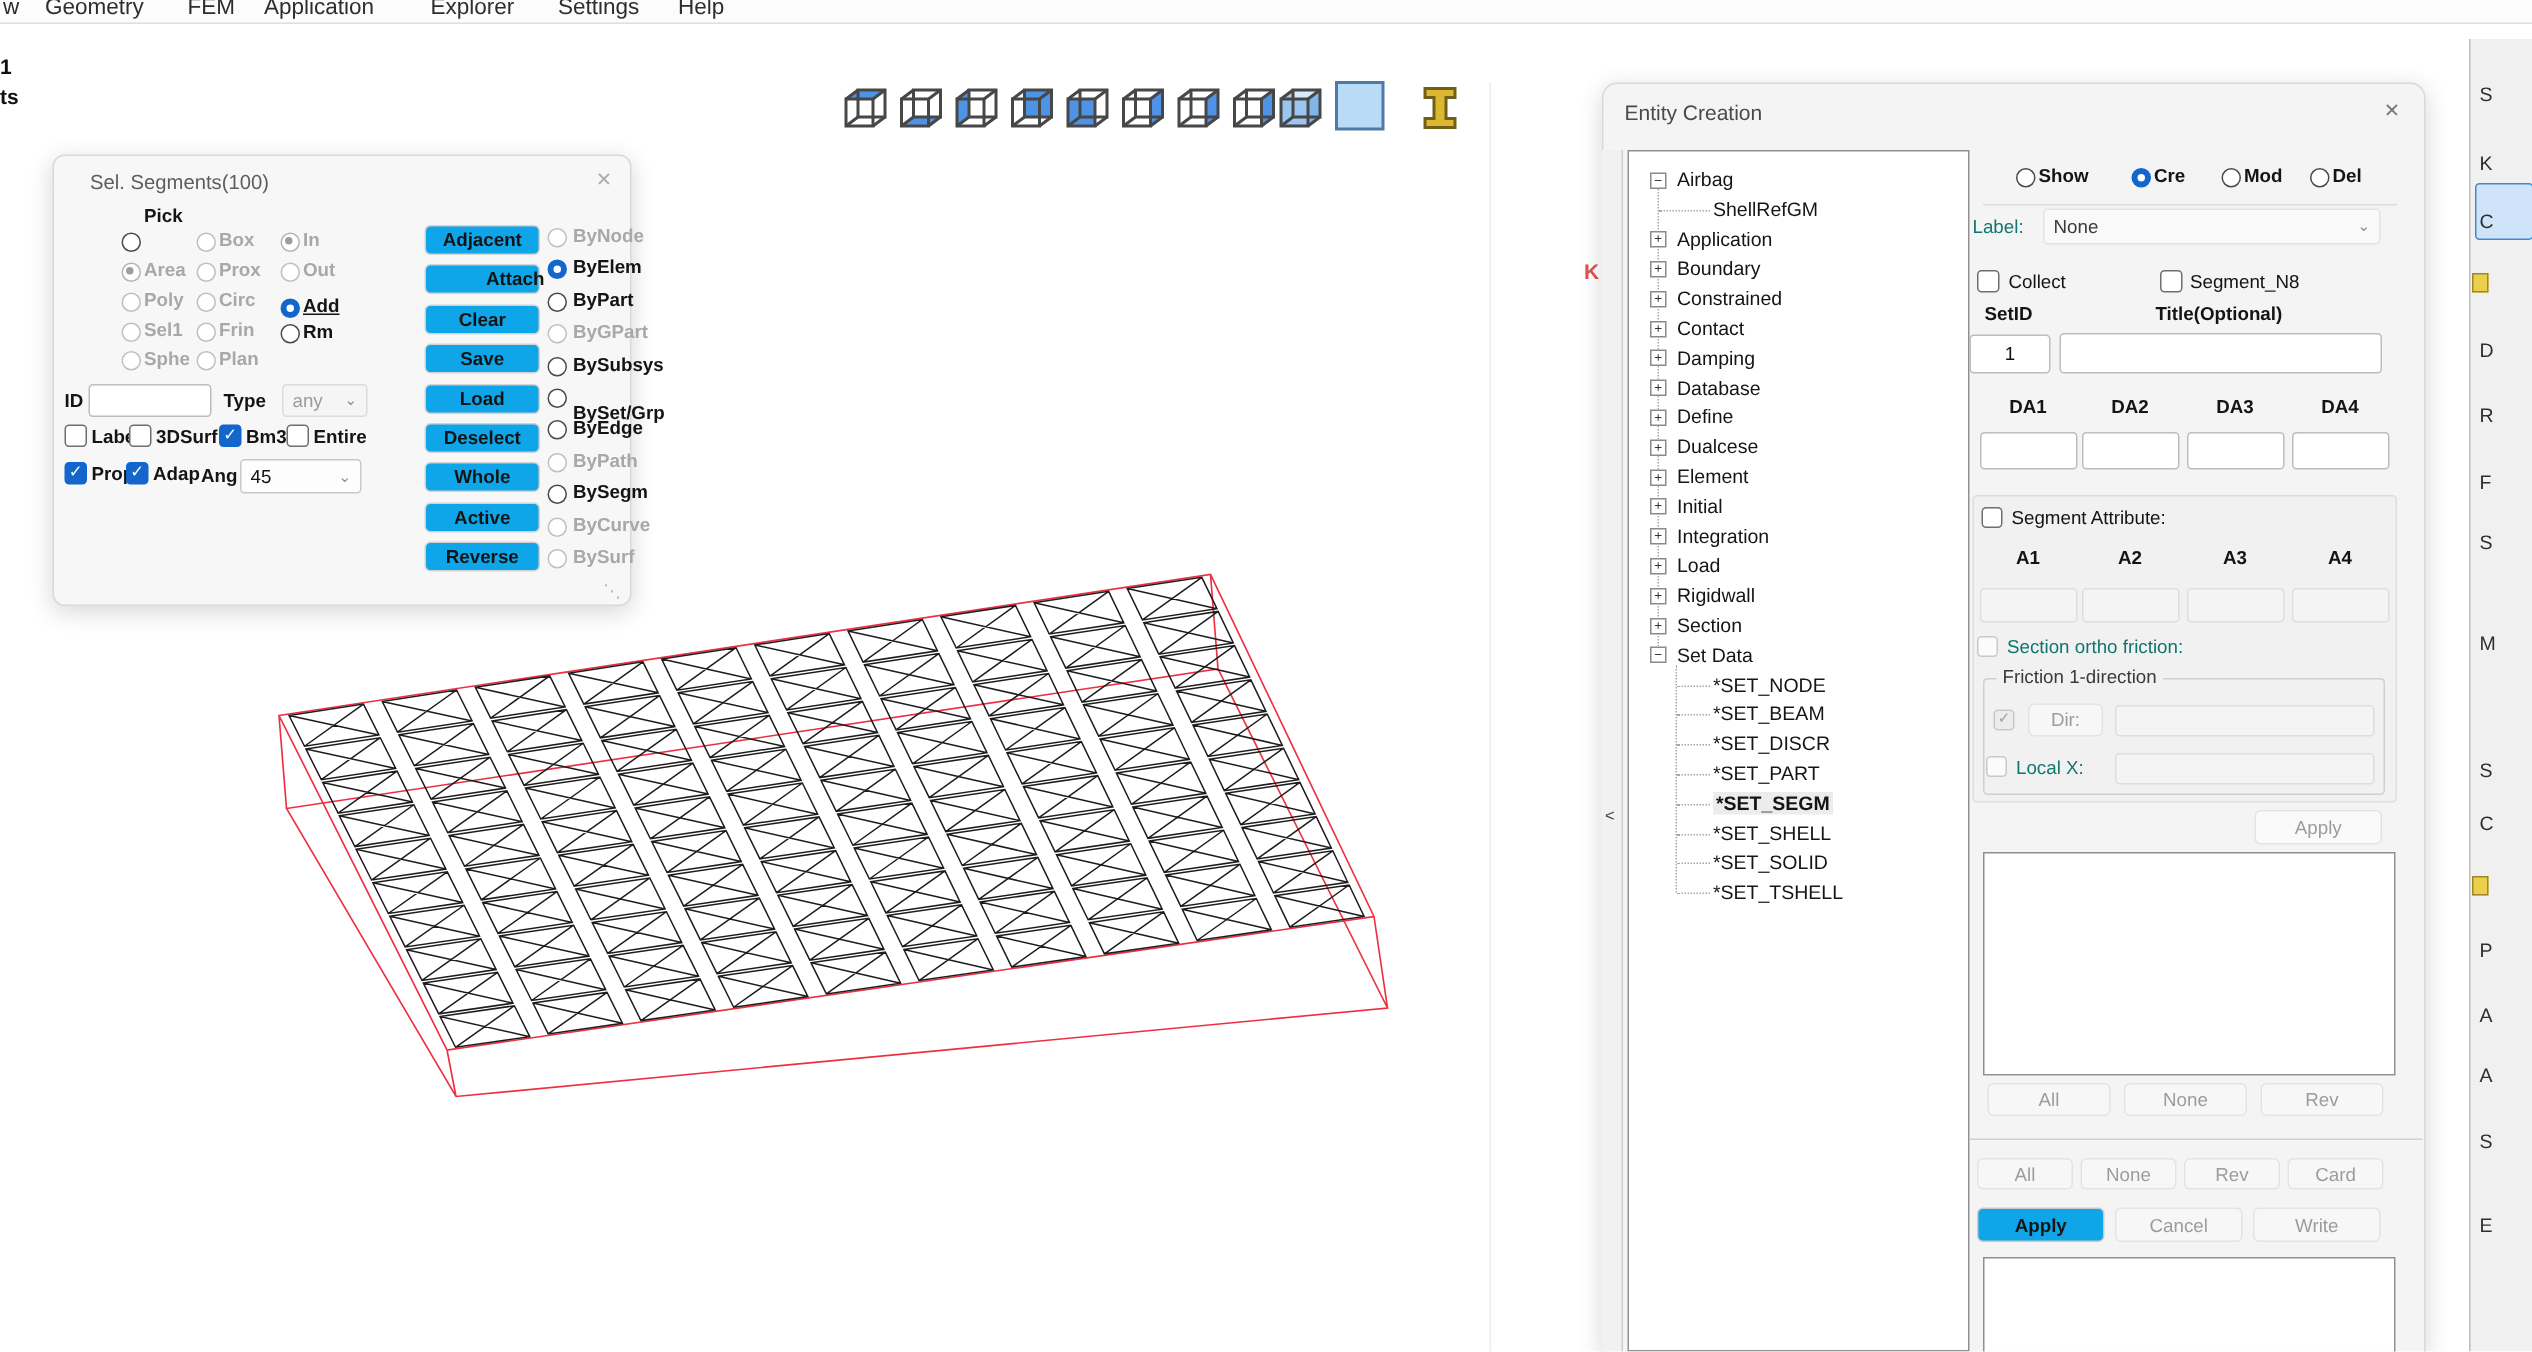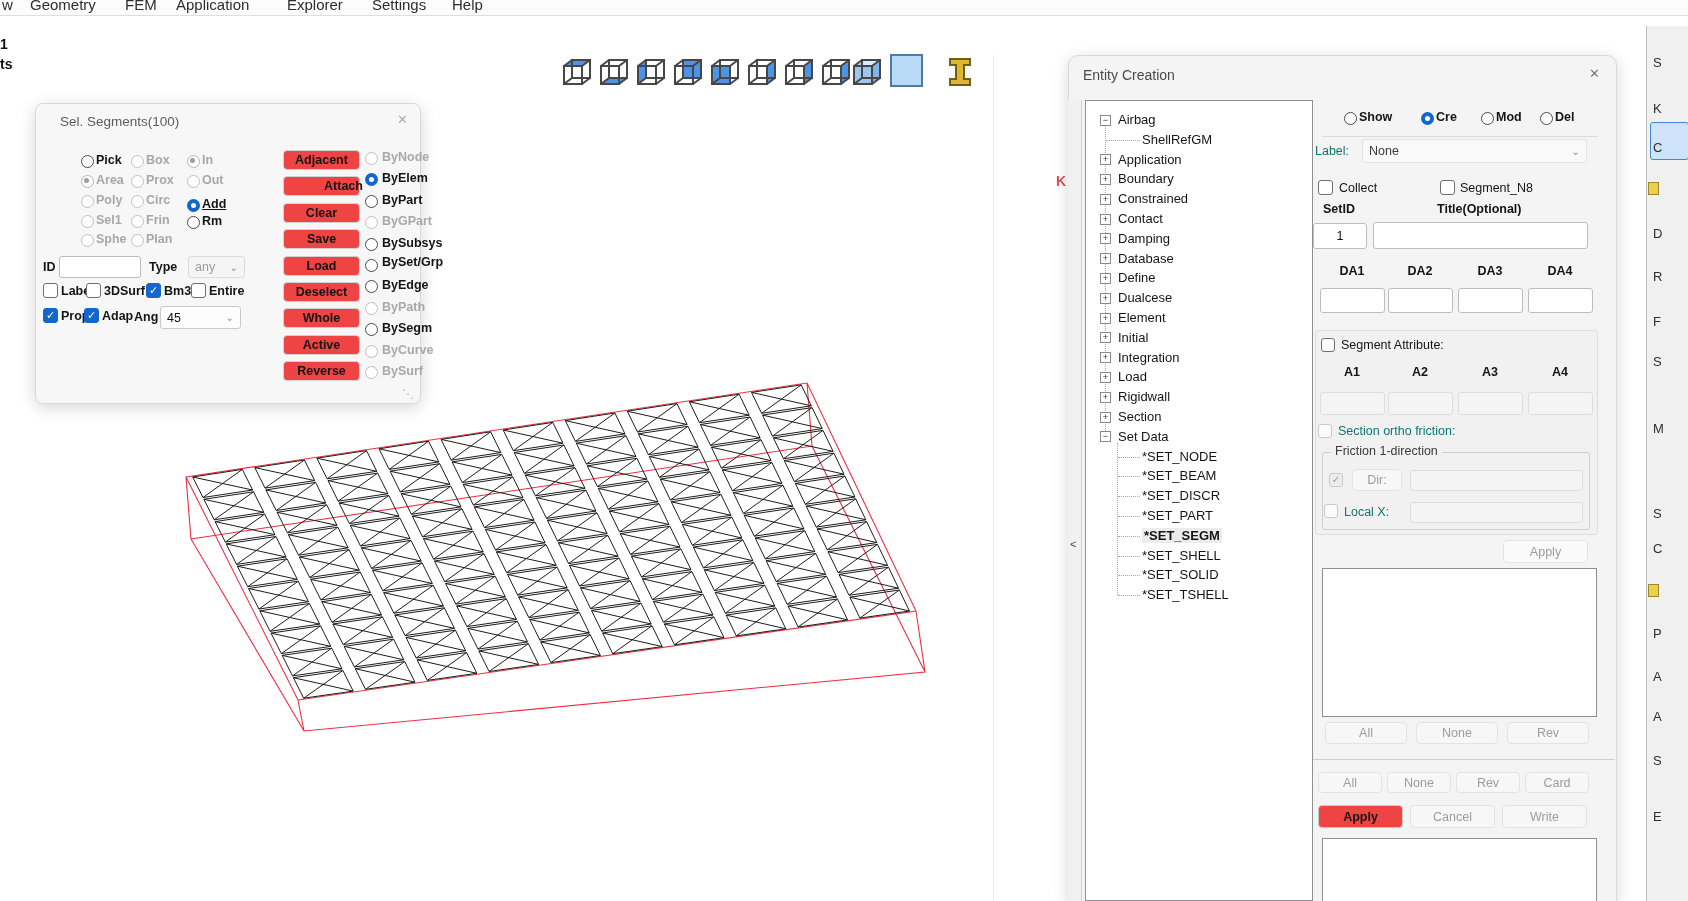--- a/index.html
+++ b/index.html
@@ -5,21 +5,21 @@
   html,body{margin:0;padding:0}
   body{width:1688px;height:901px;overflow:hidden;background:#fff;position:relative;
        font-family:"Liberation Sans",sans-serif;}
   .abs{position:absolute}
   .menubar{left:0;top:0;width:1688px;height:15px;background:#fcfcfc;border-bottom:1px solid #dedede;
            overflow:hidden;z-index:3;position:absolute}
   .menu-item{position:absolute;top:-4px;font-size:15px;color:#2d2d2d;white-space:nowrap}
   .edge{position:absolute;left:0;font-weight:700;font-size:14px;color:#101010;z-index:2}
   .win{position:absolute;background:#f7f7f7;border:1px solid #d9d9d9;border-radius:8px;
        box-shadow:0 4px 16px rgba(0,0,0,.16)}
-  .btn{position:absolute;background:#ef4444;border:1px solid #d2d2d2;border-radius:4px;
+  .btn{position:absolute;background:#0ea5e9;border:1px solid #d2d2d2;border-radius:4px;
        font-size:12.5px;font-weight:600;color:#141414;display:flex;align-items:center;
        justify-content:center;box-sizing:border-box;white-space:nowrap}
   .btn.dis{color:#9c9c9c;background:#f7f7f7;border-color:#e3e3e3;font-weight:400}
   .radio{position:absolute;width:13px;height:13px;border-radius:50%;background:#fff;box-sizing:border-box}
   .r-en{border:1.6px solid #4a4a4a}
   .r-dis{border:1.6px solid #bfbfbf}
   .r-sel{border:4px solid #1266cc}
   .r-dissel{border:1.6px solid #b5b5b5}
   .r-dissel::after{content:"";position:absolute;left:2.5px;top:2.5px;width:5px;height:5px;
        border-radius:50%;background:#9e9e9e}
@@ -163,21 +163,21 @@
   </div>
 
 <div id="svgwrap" style="position: absolute; left: 0px; top: 0px; z-index: 1;"><svg width="1000" height="820" viewBox="0 0 1000 820">
       <path d="M186.0 477.0L807.0 383.0L916.0 611.0L298.0 700.0ZM186.0 477.0L191.0 539.0M807.0 383.0L812.0 446.0M916.0 611.0L925.0 672.0M298.0 700.0L304.0 731.0M191.0 539.0L812.0 446.0L925.0 672.0L304.0 731.0Z" fill="none" stroke="#ee2f42" stroke-width="1.1"></path>
       <path d="M192.7 477.0L242.3 469.4L252.6 490.0L203.0 497.5ZM192.7 477.0L252.6 490.0M242.3 469.4L203.0 497.5M254.8 467.6L304.4 460.0L314.7 480.6L265.0 488.1ZM254.8 467.6L314.7 480.6M304.4 460.0L265.0 488.1M316.9 458.2L366.5 450.6L376.8 471.3L327.1 478.8ZM316.9 458.2L376.8 471.3M366.5 450.6L327.1 478.8M379.0 448.8L428.6 441.2L438.8 461.9L389.2 469.4ZM379.0 448.8L438.8 461.9M428.6 441.2L389.2 469.4M441.1 439.4L490.7 431.8L500.9 452.6L451.2 460.1ZM441.1 439.4L500.9 452.6M490.7 431.8L451.2 460.1M503.2 430.0L552.8 422.4L563.0 443.2L513.3 450.7ZM503.2 430.0L563.0 443.2M552.8 422.4L513.3 450.7M565.3 420.6L614.9 413.0L625.0 433.9L575.4 441.4ZM565.3 420.6L625.0 433.9M614.9 413.0L575.4 441.4M627.3 411.2L677.0 403.6L687.1 424.5L637.5 432.0ZM627.3 411.2L687.1 424.5M677.0 403.6L637.5 432.0M689.4 401.8L739.1 394.2L749.2 415.2L699.5 422.7ZM689.4 401.8L749.2 415.2M739.1 394.2L699.5 422.7M751.5 392.4L801.2 384.9L811.3 405.8L761.6 413.3ZM751.5 392.4L811.3 405.8M801.2 384.9L761.6 413.3M203.9 499.3L253.5 491.8L263.8 512.3L214.2 519.8ZM203.9 499.3L263.8 512.3M253.5 491.8L214.2 519.8M265.9 489.9L315.6 482.4L325.8 503.0L276.2 510.5ZM265.9 489.9L325.8 503.0M315.6 482.4L276.2 510.5M328.0 480.6L377.6 473.1L387.9 493.7L338.2 501.2ZM328.0 480.6L387.9 493.7M377.6 473.1L338.2 501.2M390.1 471.2L439.7 463.7L449.9 484.4L400.3 491.9ZM390.1 471.2L449.9 484.4M439.7 463.7L400.3 491.9M452.1 461.9L501.8 454.4L512.0 475.1L462.3 482.6ZM452.1 461.9L512.0 475.1M501.8 454.4L462.3 482.6M514.2 452.5L563.9 445.0L574.0 465.8L524.4 473.3ZM514.2 452.5L574.0 465.8M563.9 445.0L524.4 473.3M576.3 443.2L625.9 435.7L636.0 456.5L586.4 464.0ZM576.3 443.2L636.0 456.5M625.9 435.7L586.4 464.0M638.3 433.8L688.0 426.3L698.1 447.2L648.4 454.7ZM638.3 433.8L698.1 447.2M688.0 426.3L648.4 454.7M700.4 424.5L750.1 417.0L760.1 437.9L710.5 445.4ZM700.4 424.5L760.1 437.9M750.1 417.0L710.5 445.4M762.5 415.1L812.1 407.6L822.2 428.6L772.5 436.1ZM762.5 415.1L822.2 428.6M812.1 407.6L772.5 436.1M215.1 521.6L264.7 514.1L275.0 534.7L225.4 542.1ZM215.1 521.6L275.0 534.7M264.7 514.1L225.4 542.1M277.1 512.3L326.7 504.8L337.0 525.4L287.4 532.8ZM277.1 512.3L337.0 525.4M326.7 504.8L287.4 532.8M339.1 503.0L388.8 495.5L399.0 516.2L349.4 523.6ZM339.1 503.0L399.0 516.2M388.8 495.5L349.4 523.6M401.2 493.7L450.8 486.2L461.0 506.9L411.4 514.3ZM401.2 493.7L461.0 506.9M450.8 486.2L411.4 514.3M463.2 484.4L512.8 476.9L523.0 497.7L473.4 505.1ZM463.2 484.4L523.0 497.7M512.8 476.9L473.4 505.1M525.2 475.1L574.9 467.6L585.0 488.4L535.4 495.8ZM525.2 475.1L585.0 488.4M574.9 467.6L535.4 495.8M587.3 465.8L636.9 458.3L647.0 479.2L597.4 486.6ZM587.3 465.8L647.0 479.2M636.9 458.3L597.4 486.6M649.3 456.5L699.0 449.0L709.0 469.9L659.4 477.3ZM649.3 456.5L709.0 469.9M699.0 449.0L659.4 477.3M711.4 447.2L761.0 439.7L771.1 460.7L721.4 468.1ZM711.4 447.2L771.1 460.7M761.0 439.7L721.4 468.1M773.4 437.9L823.0 430.4L833.1 451.4L783.5 458.8ZM773.4 437.9L833.1 451.4M823.0 430.4L783.5 458.8M226.2 543.9L275.9 536.5L286.1 557.0L236.6 564.4ZM226.2 543.9L286.1 557.0M275.9 536.5L236.6 564.4M288.3 534.6L337.9 527.2L348.1 547.8L298.5 555.2ZM288.3 534.6L348.1 547.8M337.9 527.2L298.5 555.2M350.3 525.4L399.9 518.0L410.1 538.6L360.5 546.0ZM350.3 525.4L410.1 538.6M399.9 518.0L360.5 546.0M412.3 516.1L461.9 508.7L472.1 529.4L422.5 536.8ZM412.3 516.1L472.1 529.4M461.9 508.7L422.5 536.8M474.3 506.9L523.9 499.5L534.1 520.2L484.5 527.6ZM474.3 506.9L534.1 520.2M523.9 499.5L484.5 527.6M536.3 497.6L585.9 490.2L596.0 511.0L546.5 518.4ZM536.3 497.6L596.0 511.0M585.9 490.2L546.5 518.4M598.3 488.4L647.9 481.0L658.0 501.8L608.4 509.2ZM598.3 488.4L658.0 501.8M647.9 481.0L608.4 509.2M660.3 479.1L709.9 471.7L720.0 492.6L670.4 500.0ZM660.3 479.1L720.0 492.6M709.9 471.7L670.4 500.0M722.3 469.9L771.9 462.5L782.0 483.4L732.4 490.8ZM722.3 469.9L782.0 483.4M771.9 462.5L732.4 490.8M784.3 460.6L833.9 453.2L844.0 474.2L794.4 481.6ZM784.3 460.6L844.0 474.2M833.9 453.2L794.4 481.6M237.4 566.2L287.0 558.8L297.3 579.4L247.7 586.7ZM237.4 566.2L297.3 579.4M287.0 558.8L247.7 586.7M299.4 557.0L349.0 549.6L359.3 570.2L309.7 577.5ZM299.4 557.0L359.3 570.2M349.0 549.6L309.7 577.5M361.4 547.8L411.0 540.4L421.2 561.1L371.6 568.4ZM361.4 547.8L421.2 561.1M411.0 540.4L371.6 568.4M423.4 538.6L473.0 531.2L483.2 551.9L433.6 559.2ZM423.4 538.6L483.2 551.9M473.0 531.2L433.6 559.2M485.4 529.4L534.9 522.0L545.1 542.8L495.6 550.1ZM485.4 529.4L545.1 542.8M534.9 522.0L495.6 550.1M547.3 520.2L596.9 512.8L607.1 533.6L557.5 540.9ZM547.3 520.2L607.1 533.6M596.9 512.8L557.5 540.9M609.3 511.0L658.9 503.6L669.0 524.5L619.5 531.8ZM609.3 511.0L669.0 524.5M658.9 503.6L619.5 531.8M671.3 501.8L720.9 494.4L731.0 515.3L681.4 522.6ZM671.3 501.8L731.0 515.3M720.9 494.4L681.4 522.6M733.3 492.6L782.9 485.2L792.9 506.2L743.4 513.5ZM733.3 492.6L792.9 506.2M782.9 485.2L743.4 513.5M795.3 483.4L844.8 476.0L854.9 497.0L805.3 504.3ZM795.3 483.4L854.9 497.0M844.8 476.0L805.3 504.3M248.6 588.5L298.2 581.2L308.5 601.7L258.9 609.0ZM248.6 588.5L308.5 601.7M298.2 581.2L258.9 609.0M310.6 579.3L360.2 572.0L370.4 592.6L320.9 599.9ZM310.6 579.3L370.4 592.6M360.2 572.0L320.9 599.9M372.5 570.2L422.1 562.9L432.3 583.5L382.8 590.8ZM372.5 570.2L432.3 583.5M422.1 562.9L382.8 590.8M434.5 561.0L484.0 553.7L494.2 574.4L444.7 581.7ZM434.5 561.0L494.2 574.4M484.0 553.7L444.7 581.7M496.4 551.9L546.0 544.6L556.2 565.3L506.6 572.6ZM496.4 551.9L556.2 565.3M546.0 544.6L506.6 572.6M558.4 542.7L607.9 535.4L618.1 556.2L568.6 563.5ZM558.4 542.7L618.1 556.2M607.9 535.4L568.6 563.5M620.3 533.6L669.9 526.3L680.0 547.1L630.5 554.4ZM620.3 533.6L680.0 547.1M669.9 526.3L630.5 554.4M682.3 524.4L731.8 517.1L741.9 538.0L692.4 545.3ZM682.3 524.4L741.9 538.0M731.8 517.1L692.4 545.3M744.2 515.3L793.8 508.0L803.9 528.9L754.3 536.2ZM744.2 515.3L803.9 528.9M793.8 508.0L754.3 536.2M806.2 506.1L855.7 498.8L865.8 519.8L816.2 527.1ZM806.2 506.1L865.8 519.8M855.7 498.8L816.2 527.1M259.8 610.8L309.4 603.5L319.7 624.1L270.1 631.3ZM259.8 610.8L319.7 624.1M309.4 603.5L270.1 631.3M321.8 601.7L371.3 594.4L381.5 615.0L332.0 622.3ZM321.8 601.7L381.5 615.0M371.3 594.4L332.0 622.3M383.7 592.6L433.2 585.3L443.4 606.0L393.9 613.2ZM383.7 592.6L443.4 606.0M433.2 585.3L393.9 613.2M445.6 583.5L495.1 576.2L505.3 596.9L455.8 604.1ZM445.6 583.5L505.3 596.9M495.1 576.2L455.8 604.1M507.5 574.4L557.1 567.1L567.2 587.9L517.7 595.1ZM507.5 574.4L567.2 587.9M557.1 567.1L517.7 595.1M569.4 565.3L619.0 558.0L629.1 578.8L579.6 586.0ZM569.4 565.3L629.1 578.8M619.0 558.0L579.6 586.0M631.4 556.2L680.9 548.9L691.0 569.7L641.5 577.0ZM631.4 556.2L691.0 569.7M680.9 548.9L641.5 577.0M693.3 547.1L742.8 539.8L752.9 560.7L703.4 567.9ZM693.3 547.1L752.9 560.7M742.8 539.8L703.4 567.9M755.2 538.0L804.7 530.7L814.8 551.6L765.3 558.9ZM755.2 538.0L814.8 551.6M804.7 530.7L765.3 558.9M817.1 528.9L866.6 521.6L876.7 542.6L827.2 549.8ZM817.1 528.9L876.7 542.6M866.6 521.6L827.2 549.8M271.0 633.1L320.5 625.8L330.8 646.4L281.3 653.6ZM271.0 633.1L330.8 646.4M320.5 625.8L281.3 653.6M332.9 624.0L382.4 616.8L392.7 637.4L343.2 644.6ZM332.9 624.0L392.7 637.4M382.4 616.8L343.2 644.6M394.8 615.0L444.3 607.8L454.5 628.4L405.1 635.6ZM394.8 615.0L454.5 628.4M444.3 607.8L405.1 635.6M456.7 605.9L506.2 598.7L516.4 619.4L466.9 626.6ZM456.7 605.9L516.4 619.4M506.2 598.7L466.9 626.6M518.6 596.9L568.1 589.7L578.3 610.4L528.8 617.6ZM518.6 596.9L578.3 610.4M568.1 589.7L528.8 617.6M580.5 587.8L630.0 580.6L640.1 601.4L590.6 608.6ZM580.5 587.8L640.1 601.4M630.0 580.6L590.6 608.6M642.4 578.8L691.9 571.6L702.0 592.4L652.5 599.6ZM642.4 578.8L702.0 592.4M691.9 571.6L652.5 599.6M704.3 569.8L753.8 562.5L763.9 583.4L714.4 590.6ZM704.3 569.8L763.9 583.4M753.8 562.5L714.4 590.6M766.1 560.7L815.7 553.5L825.7 574.4L776.2 581.6ZM766.1 560.7L825.7 574.4M815.7 553.5L776.2 581.6M828.0 551.7L877.5 544.4L887.6 565.4L838.1 572.6ZM828.0 551.7L887.6 565.4M877.5 544.4L838.1 572.6M282.2 655.4L331.7 648.2L342.0 668.8L292.5 675.9ZM282.2 655.4L342.0 668.8M331.7 648.2L292.5 675.9M344.1 646.4L393.6 639.2L403.8 659.8L354.4 667.0ZM344.1 646.4L403.8 659.8M393.6 639.2L354.4 667.0M406.0 637.4L455.4 630.2L465.7 650.8L416.2 658.0ZM406.0 637.4L465.7 650.8M455.4 630.2L416.2 658.0M467.8 628.4L517.3 621.2L527.5 641.9L478.0 649.1ZM467.8 628.4L527.5 641.9M517.3 621.2L478.0 649.1M529.7 619.4L579.2 612.2L589.3 632.9L539.9 640.1ZM529.7 619.4L589.3 632.9M579.2 612.2L539.9 640.1M591.5 610.4L641.0 603.2L651.2 624.0L601.7 631.2ZM591.5 610.4L651.2 624.0M641.0 603.2L601.7 631.2M653.4 601.4L702.9 594.2L713.0 615.0L663.5 622.2ZM653.4 601.4L713.0 615.0M702.9 594.2L663.5 622.2M715.2 592.4L764.7 585.2L774.8 606.1L725.4 613.2ZM715.2 592.4L774.8 606.1M764.7 585.2L725.4 613.2M777.1 583.4L826.6 576.2L836.6 597.1L787.2 604.3ZM777.1 583.4L836.6 597.1M826.6 576.2L787.2 604.3M839.0 574.4L888.5 567.2L898.5 588.2L849.0 595.3ZM839.0 574.4L898.5 588.2M888.5 567.2L849.0 595.3M293.4 677.7L342.9 670.5L353.2 691.1L303.7 698.2ZM293.4 677.7L353.2 691.1M342.9 670.5L303.7 698.2M355.3 668.7L404.7 661.6L415.0 682.2L365.5 689.3ZM355.3 668.7L415.0 682.2M404.7 661.6L365.5 689.3M417.1 659.8L466.6 652.6L476.8 673.3L427.3 680.4ZM417.1 659.8L476.8 673.3M466.6 652.6L427.3 680.4M478.9 650.9L528.4 643.7L538.6 664.4L489.1 671.5ZM478.9 650.9L538.6 664.4M528.4 643.7L489.1 671.5M540.7 641.9L590.2 634.7L600.4 655.5L550.9 662.6ZM540.7 641.9L600.4 655.5M590.2 634.7L550.9 662.6M602.6 633.0L652.0 625.8L662.2 646.6L612.7 653.7ZM602.6 633.0L662.2 646.6M652.0 625.8L612.7 653.7M664.4 624.0L713.9 616.9L724.0 637.7L674.5 644.8ZM664.4 624.0L724.0 637.7M713.9 616.9L674.5 644.8M726.2 615.1L775.7 607.9L785.8 628.8L736.3 635.9ZM726.2 615.1L785.8 628.8M775.7 607.9L736.3 635.9M788.1 606.1L837.5 599.0L847.6 619.9L798.1 627.0ZM788.1 606.1L847.6 619.9M837.5 599.0L798.1 627.0M849.9 597.2L899.4 590.0L909.4 611.0L859.9 618.1ZM849.9 597.2L909.4 611.0M899.4 590.0L859.9 618.1" fill="none" stroke="#1d1d1d" stroke-width="1"></path>
     </svg></div>
 <div id="seldlg" class="win" style="left:35px;top:103px;width:384px;height:299px;z-index:10">
     <div class="titletxt" style="left: 24px; top: 10px;">Sel. Segments(100)</div>
     <div class="closex" style="right: 12px; top: 8px;">✕</div>
     <div class="radio r-en" style="left: 44.5px; top: 50.5px;"></div>
-    <div class="rlab" style="left: 60px; top: 49px; text-align: center;">Pick</div>
+    <div class="rlab" style="left: 60px; top: 33px; text-align: center;">Pick</div>
     <div class="radio r-dissel" style="left: 44.5px; top: 70.5px;"></div>
     <div class="rlab dis" style="left: 60px; top: 69px;">Area</div>
     <div class="radio r-dis" style="left: 44.5px; top: 90.5px;"></div>
     <div class="rlab dis" style="left: 60px; top: 89px;">Poly</div>
     <div class="radio r-dis" style="left: 44.5px; top: 110.5px;"></div>
     <div class="rlab dis" style="left: 60px; top: 109px;">Sel1</div>
     <div class="radio r-dis" style="left: 44.5px; top: 129.5px;"></div>
     <div class="rlab dis" style="left: 60px; top: 128px;">Sphe</div>
     <div class="radio r-dis" style="left: 94.5px; top: 50.5px;"></div>
     <div class="rlab dis" style="left: 110px; top: 49px;">Box</div>
@@ -210,21 +210,21 @@
     <div class="rlab dis" style="left: 346px; top: 46px;">ByNode</div>
     <div class="radio r-sel" style="left: 328.5px; top: 68.5px;"></div>
     <div class="rlab" style="left: 346px; top: 67px;">ByElem</div>
     <div class="radio r-en" style="left: 328.5px; top: 90.5px;"></div>
     <div class="rlab" style="left: 346px; top: 89px;">ByPart</div>
     <div class="radio r-dis" style="left: 328.5px; top: 111.5px;"></div>
     <div class="rlab dis" style="left: 346px; top: 110px;">ByGPart</div>
     <div class="radio r-en" style="left: 328.5px; top: 133.5px;"></div>
     <div class="rlab" style="left: 346px; top: 132px;">BySubsys</div>
     <div class="radio r-en" style="left: 328.5px; top: 154.5px;"></div>
-    <div class="rlab" style="left: 346px; top: 151px;">BySet/Grp</div>
+    <div class="rlab" style="left: 346px; top: 164px;">BySet/Grp</div>
     <div class="radio r-en" style="left: 328.5px; top: 175.5px;"></div>
     <div class="rlab" style="left: 346px; top: 174px;">ByEdge</div>
     <div class="radio r-dis" style="left: 328.5px; top: 197.5px;"></div>
     <div class="rlab dis" style="left: 346px; top: 196px;">ByPath</div>
     <div class="radio r-en" style="left: 328.5px; top: 218.5px;"></div>
     <div class="rlab" style="left: 346px; top: 217px;">BySegm</div>
     <div class="radio r-dis" style="left: 328.5px; top: 240.5px;"></div>
     <div class="rlab dis" style="left: 346px; top: 239px;">ByCurve</div>
     <div class="radio r-dis" style="left: 328.5px; top: 261.5px;"></div>
     <div class="rlab dis" style="left: 346px; top: 260px;">BySurf</div>

